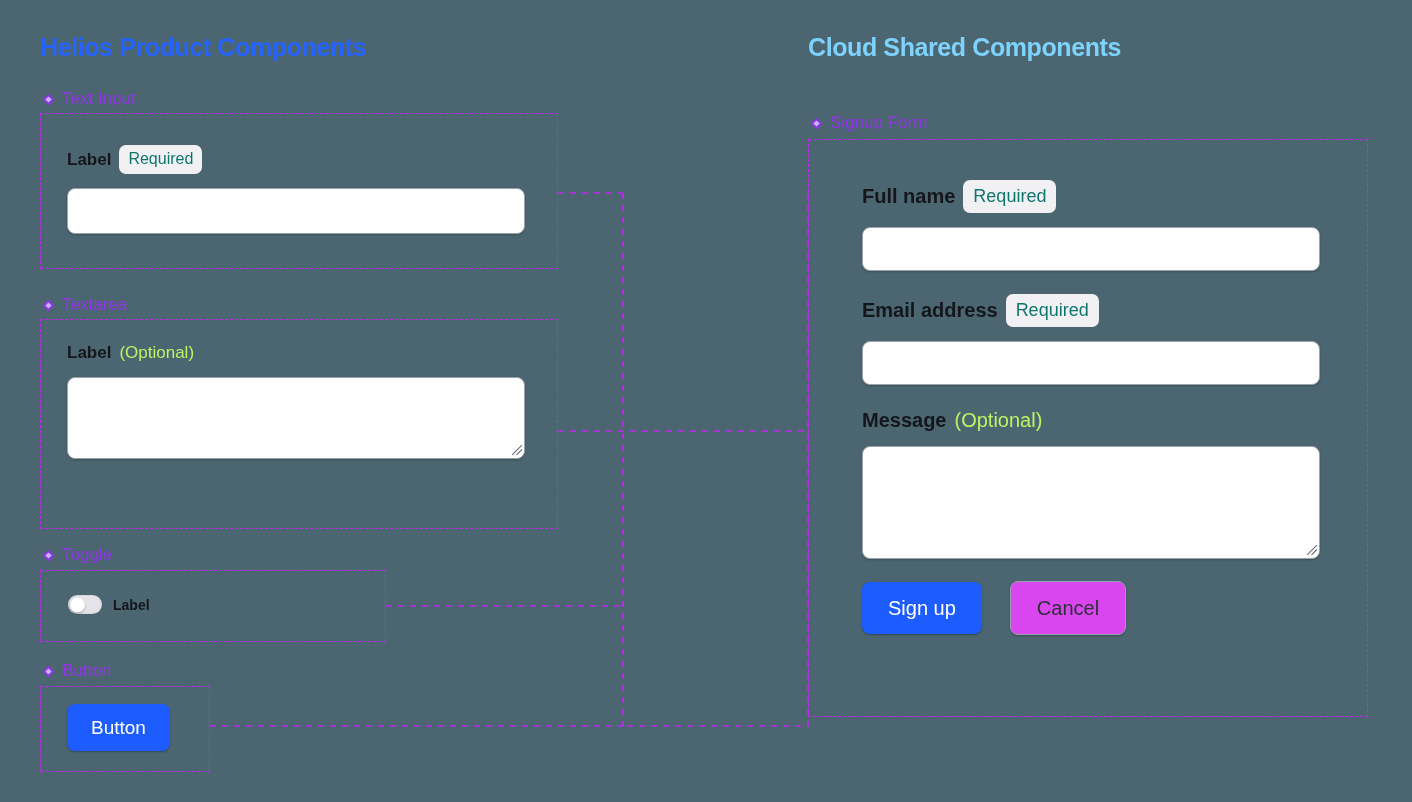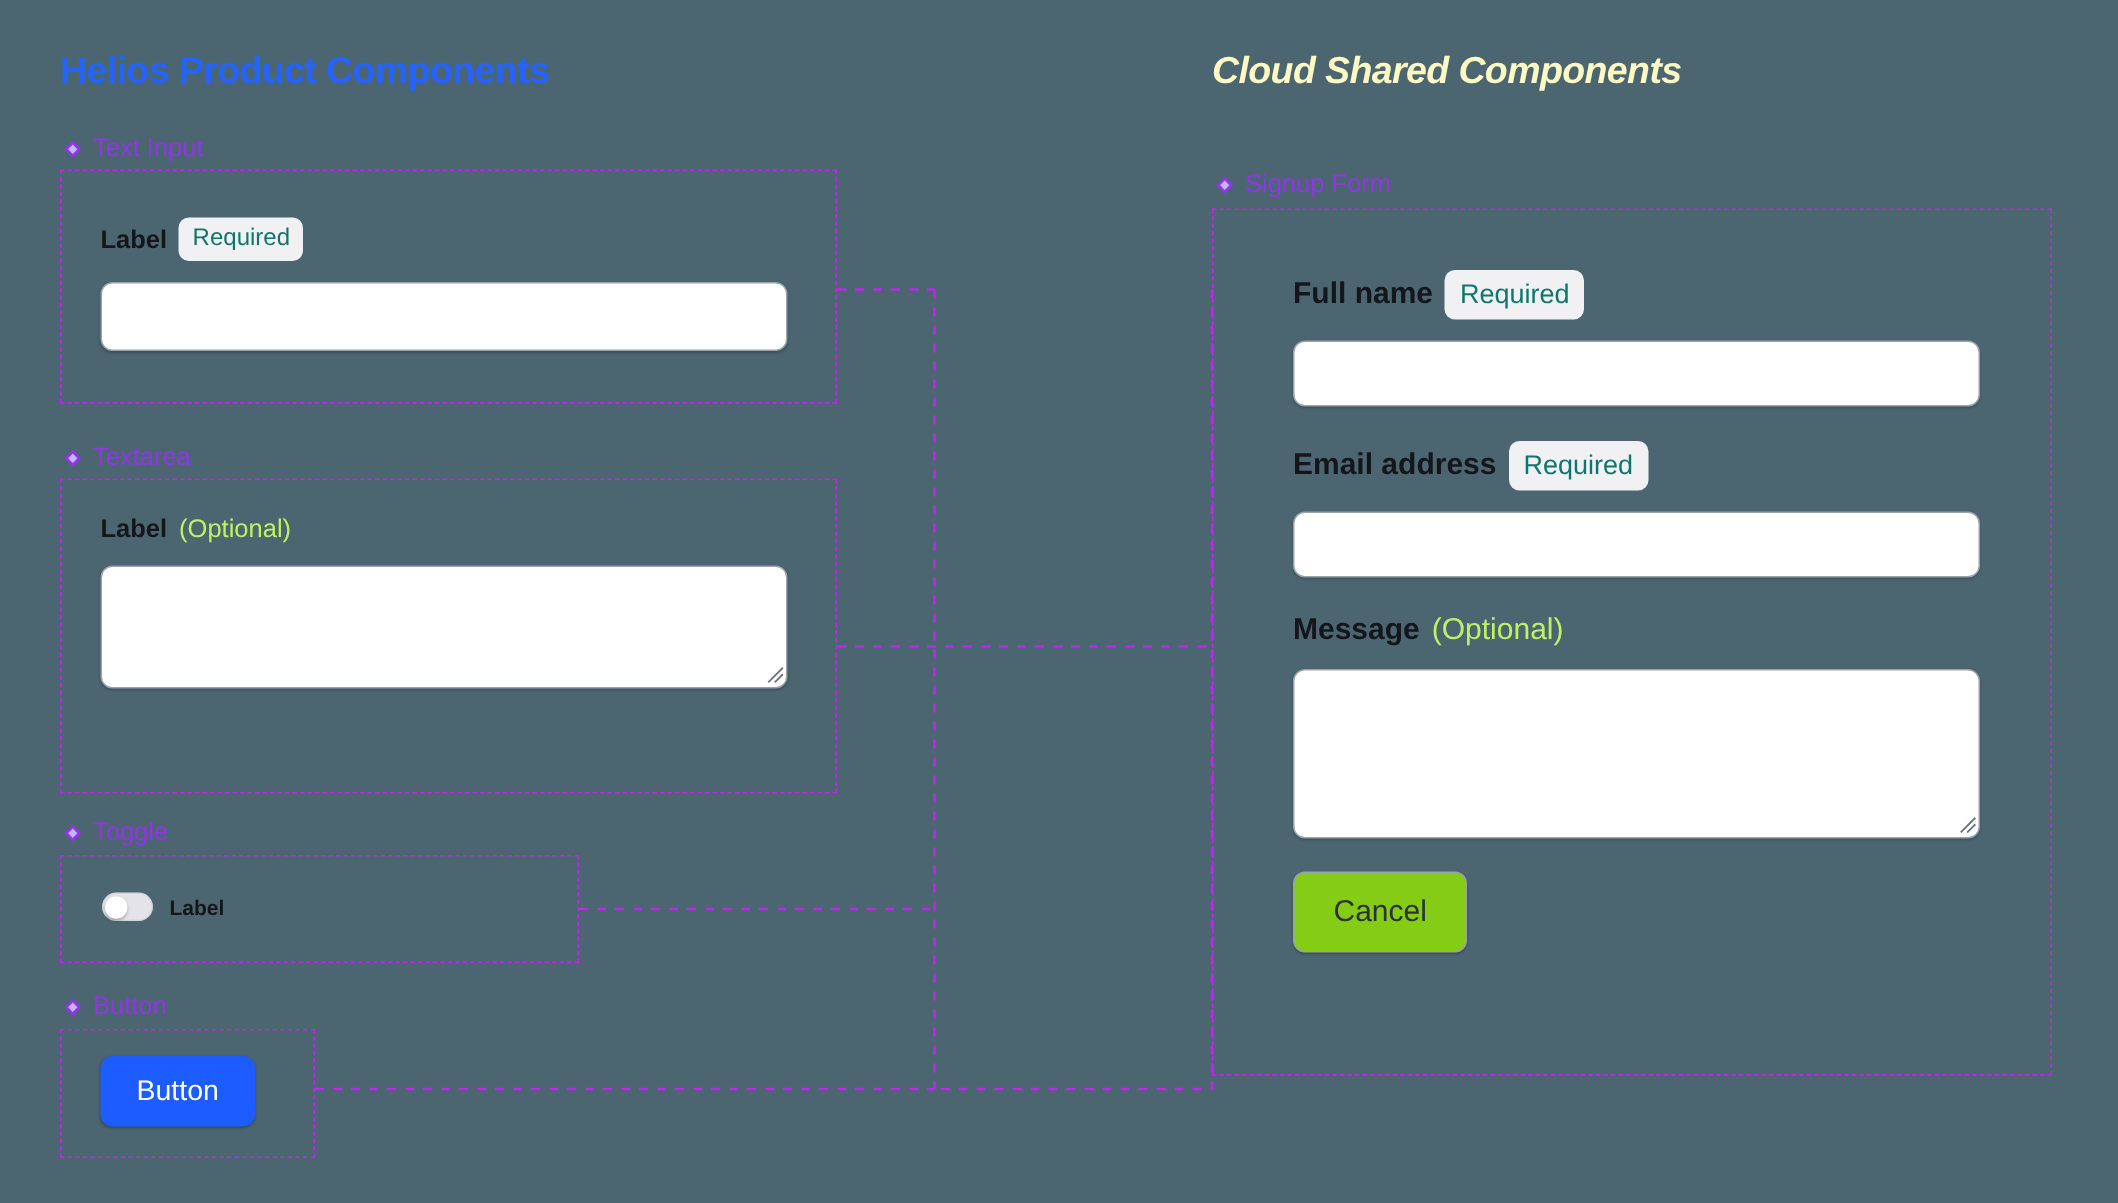--- a/index.html
+++ b/index.html
@@ -34,21 +34,21 @@
 
   
   .panel-title {
     position: absolute;
     font-size: 25px;
     font-weight: bold;
     letter-spacing: -0.4px;
     white-space: nowrap;
   }
   #title-left  { left: 40px;  top: 33px; color: #2563ff; }
-  #title-right { left: 808px; top: 33px; color: #fef9c3; font-style: italic; }
+  #title-right { left: 808px; top: 33px; color: #7dd3fc; }
 
   
   .group-label {
     position: absolute;
     display: flex;
     align-items: center;
     gap: 7px;
     font-size: 17px;
     font-weight: 500;
     color: #9333ea;
@@ -165,21 +165,21 @@
     cursor: pointer;
     line-height: 1;
     white-space: nowrap;
   }
   .btn-primary {
     background: #1d5cff;
     color: #ffffff;
     box-shadow: 0 1px 2px rgba(0,0,0,0.3);
   }
   .btn-secondary {
-    background: #84cc16;
+    background: #d946ef;
     color: #2c3038;
     border: 1px solid #9aa3ac;
     box-shadow: 0 1px 2px rgba(0,0,0,0.25);
   }
   .btn-demo { font-size: 19px; padding: 14px 24px; }
   .btn-form { font-size: 20px; padding: 16px 26px; }
 
   .btn-row { display: flex; align-items: center; gap: 28px; }
 </style>
 </head>
@@ -301,17 +301,18 @@
     </div>
     <div style="position:relative; margin-top:14px;">
       <textarea class="txt-area" style="width: 458px; height: 113px;" placeholder=""></textarea>
       <svg class="resize-grip" viewBox="0 0 12 12">
         <path d="M11 2 L2 11 M11 6 L6 11" stroke="#6b7280" stroke-width="1.1" fill="none"></path>
       </svg>
     </div>
 
 
     <div class="btn-row" style="margin-top:22px;">
+      <button class="btn btn-primary btn-form">Sign up</button>
       <button class="btn btn-secondary btn-form">Cancel</button>
     </div>
   </div>
 
 </div>
 
 </body></html>

